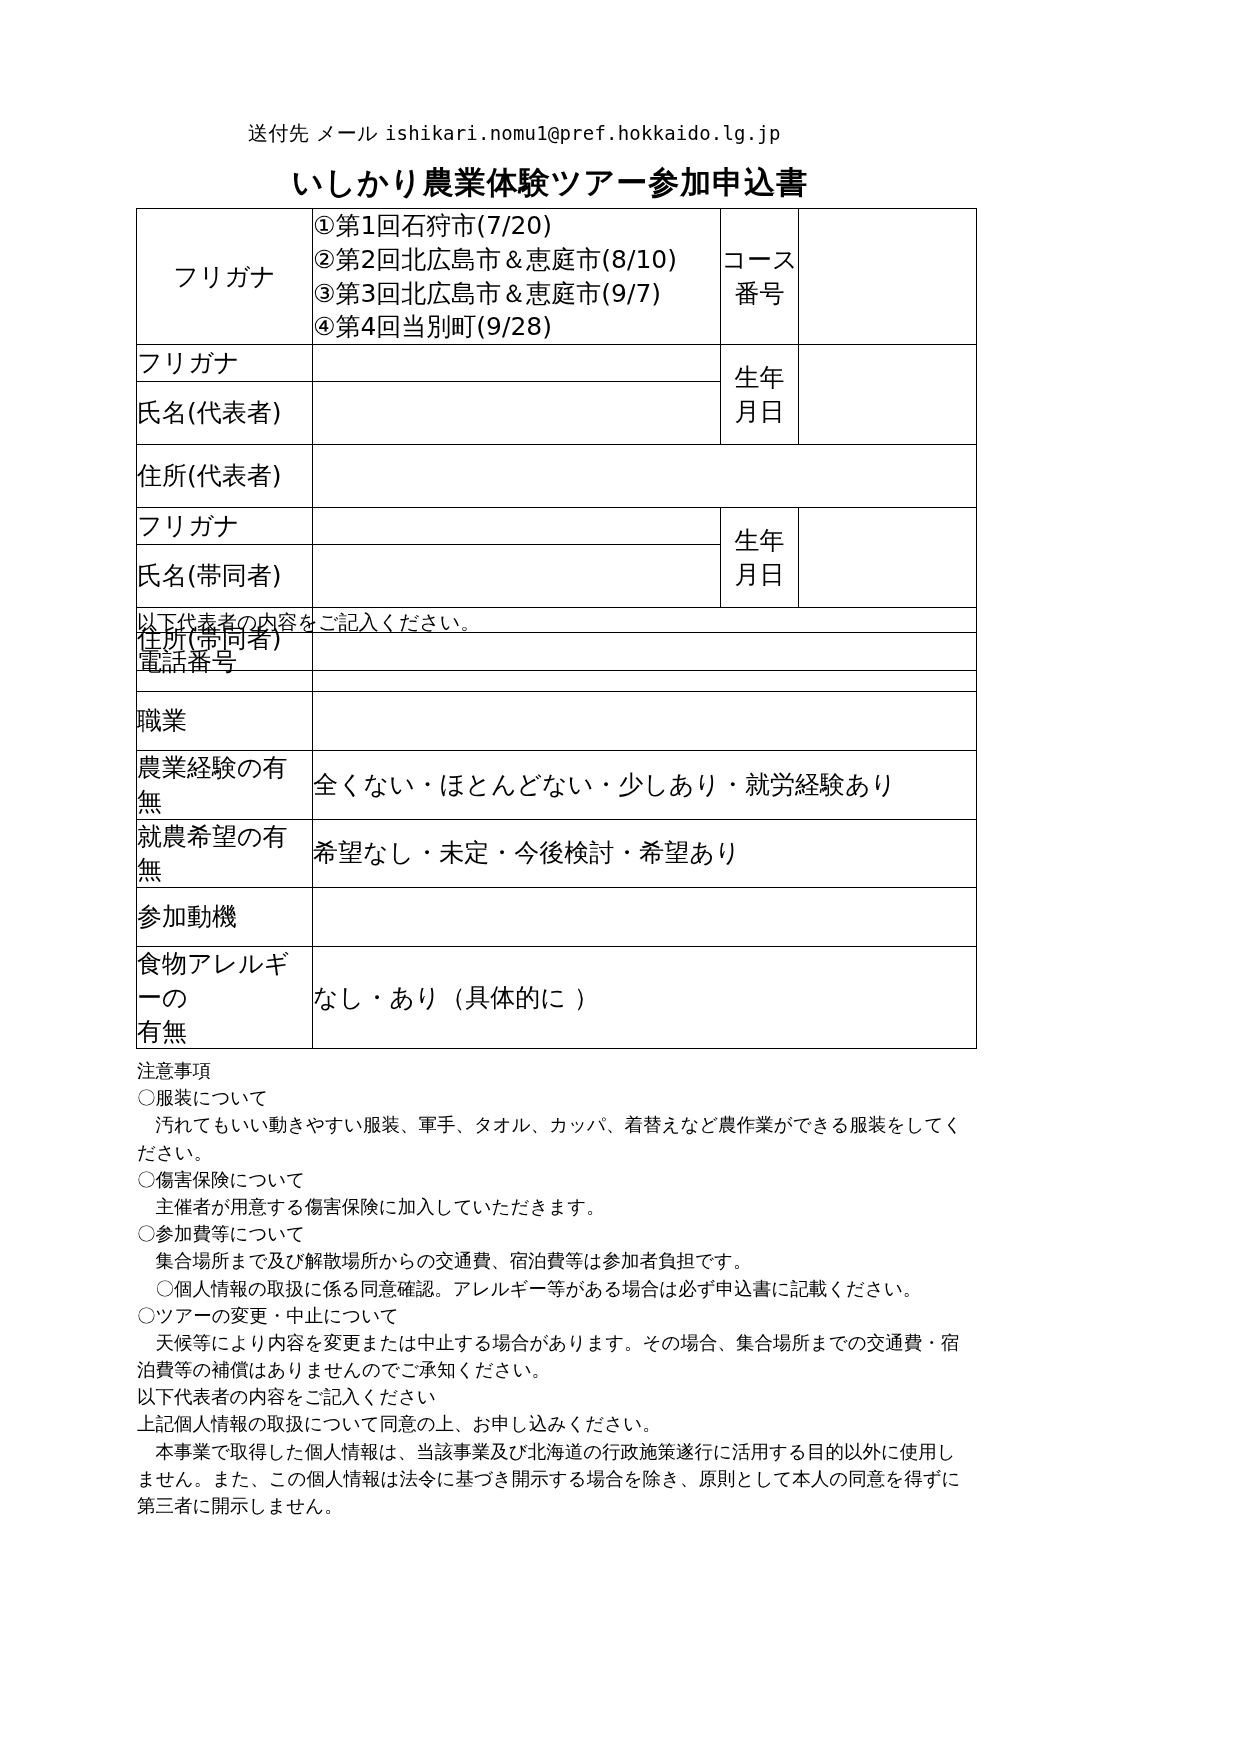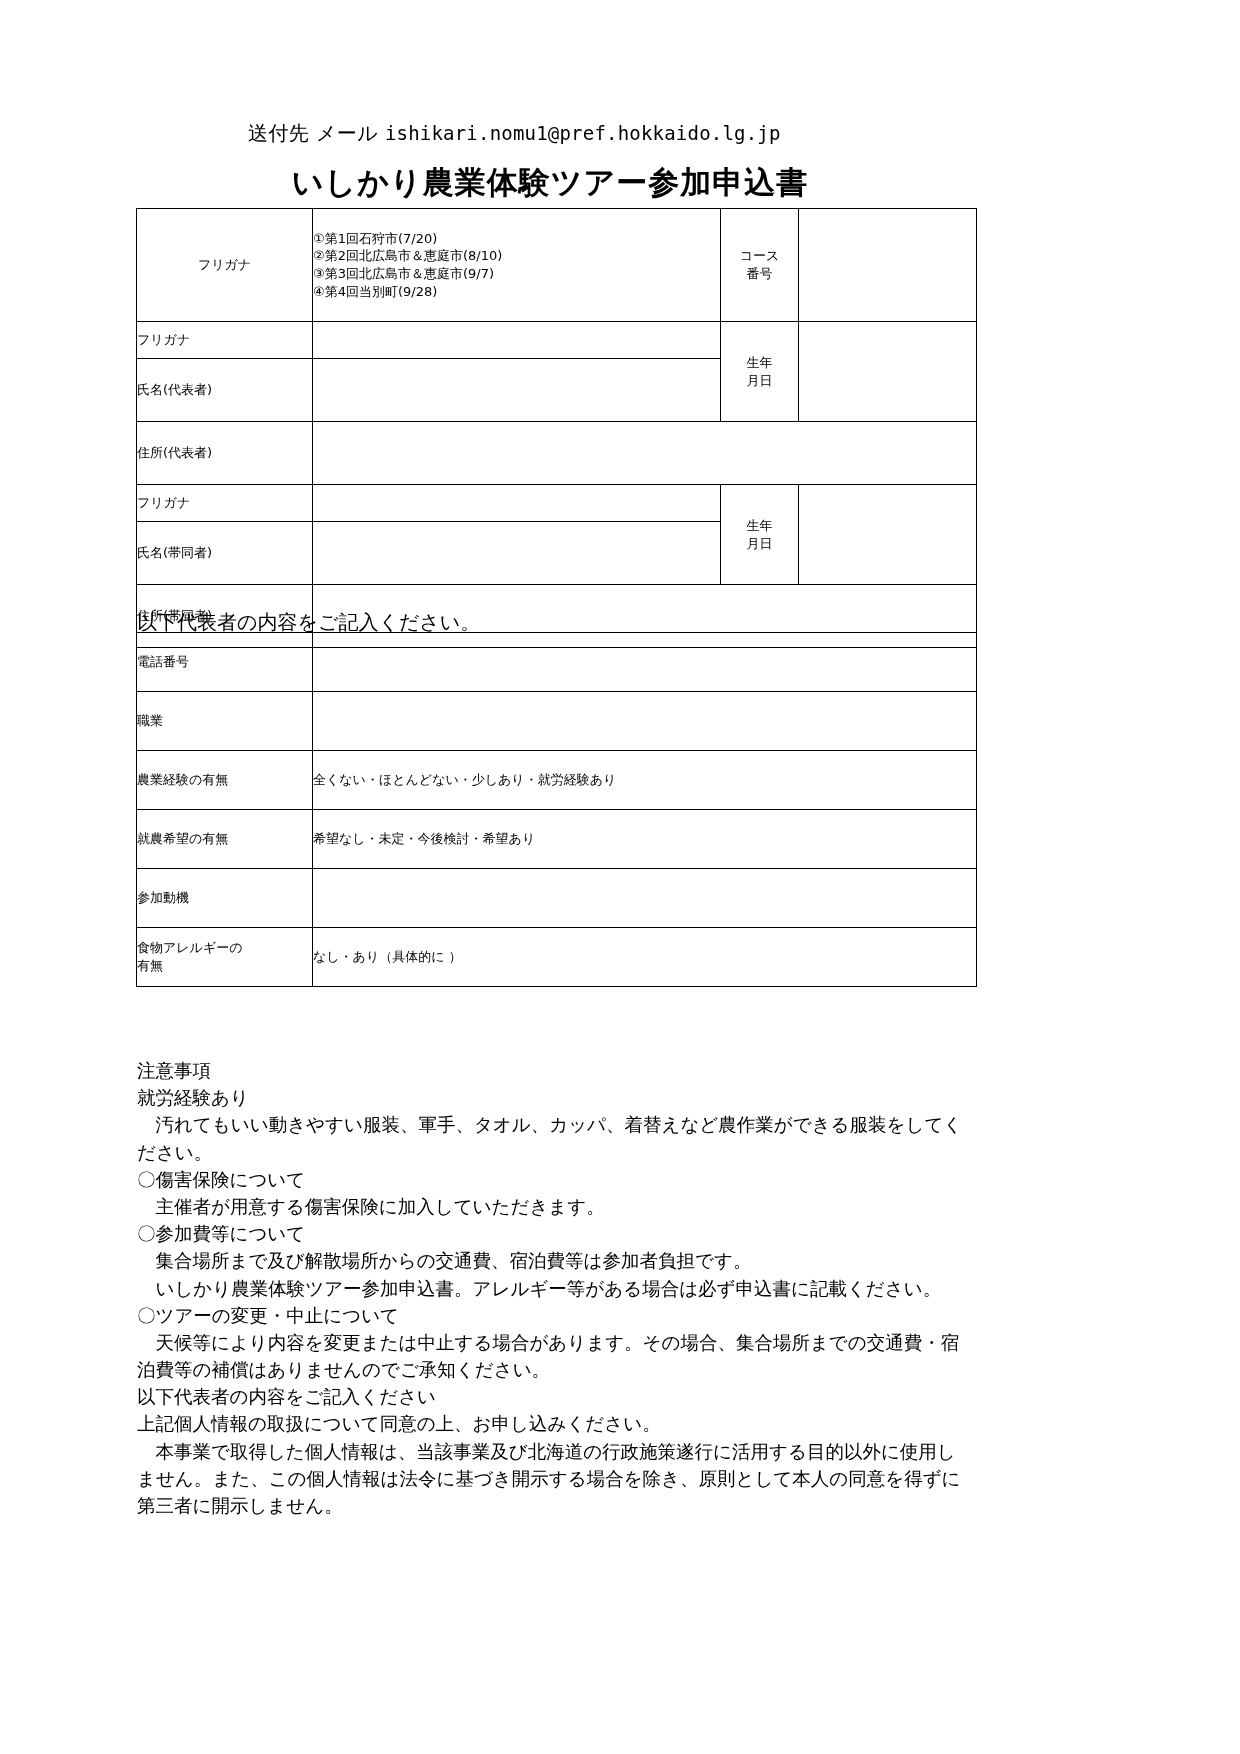--- a/index.html
+++ b/index.html
@@ -50,21 +50,21 @@
   
   .tbl {
     position: absolute;
     border-collapse: collapse;
     table-layout: fixed;
   }
   .tbl td {
     border: 1.6px solid #000000;
     padding: 0;
     vertical-align: middle;
-    font-size: 13px;
+    font-size: 25px;
     line-height: 1.35;
   }
   .lbl {
     padding-left: 9px;
     padding-right: 4px;
   }
   .lbl-center {
     text-align: center;
   }
   .val {
@@ -218,29 +218,29 @@
           <div>有無</div>
         </td>
         <td class="val">なし・あり（具体的に                                        ）</td>
       </tr>
     </tbody>
   </table>
 
   <div class="notes">
     <div class="ln head">注意事項</div>
 
-    <div class="ln head">就労経験あり</div>
+    <div class="ln head">〇服装について</div>
     <div class="ln ind">汚れてもいい動きやすい服装、軍手、タオル、カッパ、着替えなど農作業ができる服装をしてください。</div>
 
     <div class="ln head">〇傷害保険について</div>
     <div class="ln ind">主催者が用意する傷害保険に加入していただきます。</div>
 
     <div class="ln head">〇参加費等について</div>
     <div class="ln ind">集合場所まで及び解散場所からの交通費、宿泊費等は参加者負担です。</div>
-    <div class="ln ind">いしかり農業体験ツアー参加申込書。アレルギー等がある場合は必ず申込書に記載ください。</div>
+    <div class="ln ind">〇個人情報の取扱に係る同意確認。アレルギー等がある場合は必ず申込書に記載ください。</div>
 
     <div class="ln head">〇ツアーの変更・中止について</div>
     <div class="ln ind">天候等により内容を変更または中止する場合があります。その場合、集合場所までの交通費・宿泊費等の補償はありませんのでご承知ください。</div>
 
     <div class="ln head">以下代表者の内容をご記入ください</div>
     <div class="ln">上記個人情報の取扱について同意の上、お申し込みください。</div>
 
     <div class="ln ind">本事業で取得した個人情報は、当該事業及び北海道の行政施策遂行に活用する目的以外に使用しません。また、この個人情報は法令に基づき開示する場合を除き、原則として本人の同意を得ずに第三者に開示しません。</div>
   </div>
 

